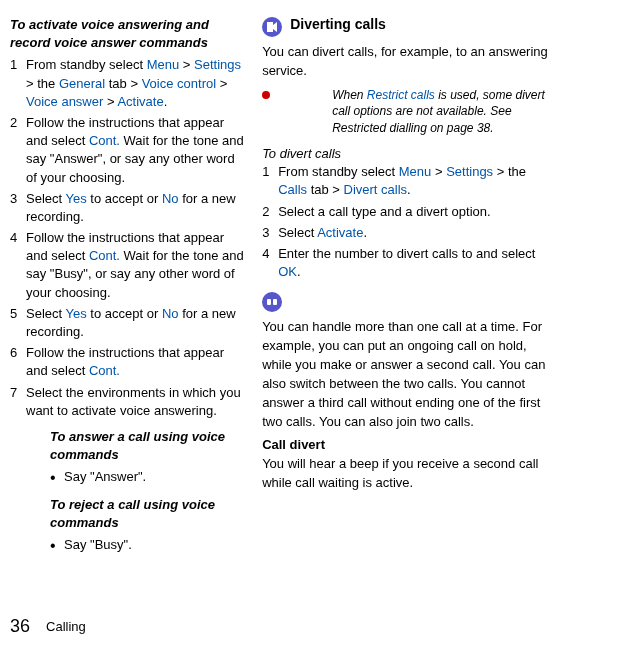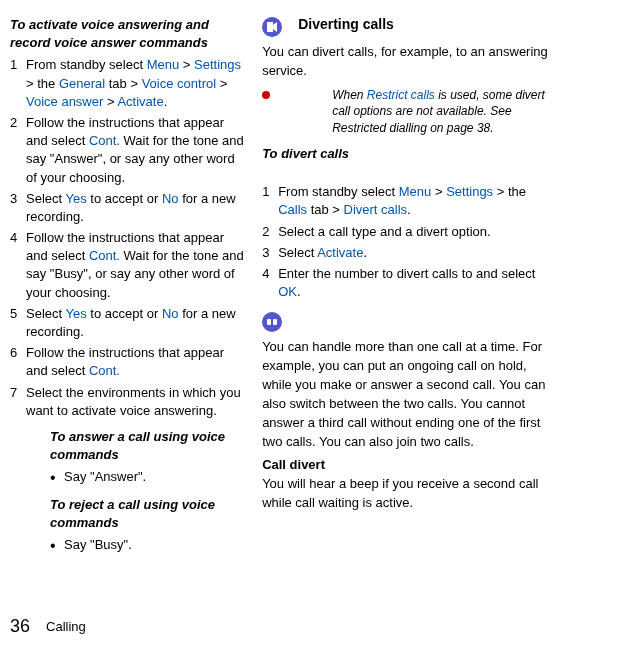--- a/index.html
+++ b/index.html
@@ -71,35 +71,34 @@
       font-size: 16px;
       line-height: 1.2;
       margin-right: 2px;
     }
     .section-gap {
       margin-top: 8px;
       margin-left: 40px;
     }
     .section-title-sub {
       font-style: italic;
-      font-weight: bold;
-      font-size: 13px;
-      margin-bottom: 20px;
+      font-weight: normal;
+      font-size: 13px;
+      margin-bottom: 0;
       margin-top: 8px;
       line-height: 1.4;
     }
     
     .icon-section {
       margin-bottom: 10px;
     }
     .icon-row {
       display: flex;
       align-items: flex-start;
       margin-bottom: 6px;
-      gap: 8px;
     }
     .icon-box {
       width: 22px;
       min-width: 22px;
       margin-right: 6px;
       margin-top: 1px;
     }
     .icon-circle {
       width: 20px;
       height: 20px;

